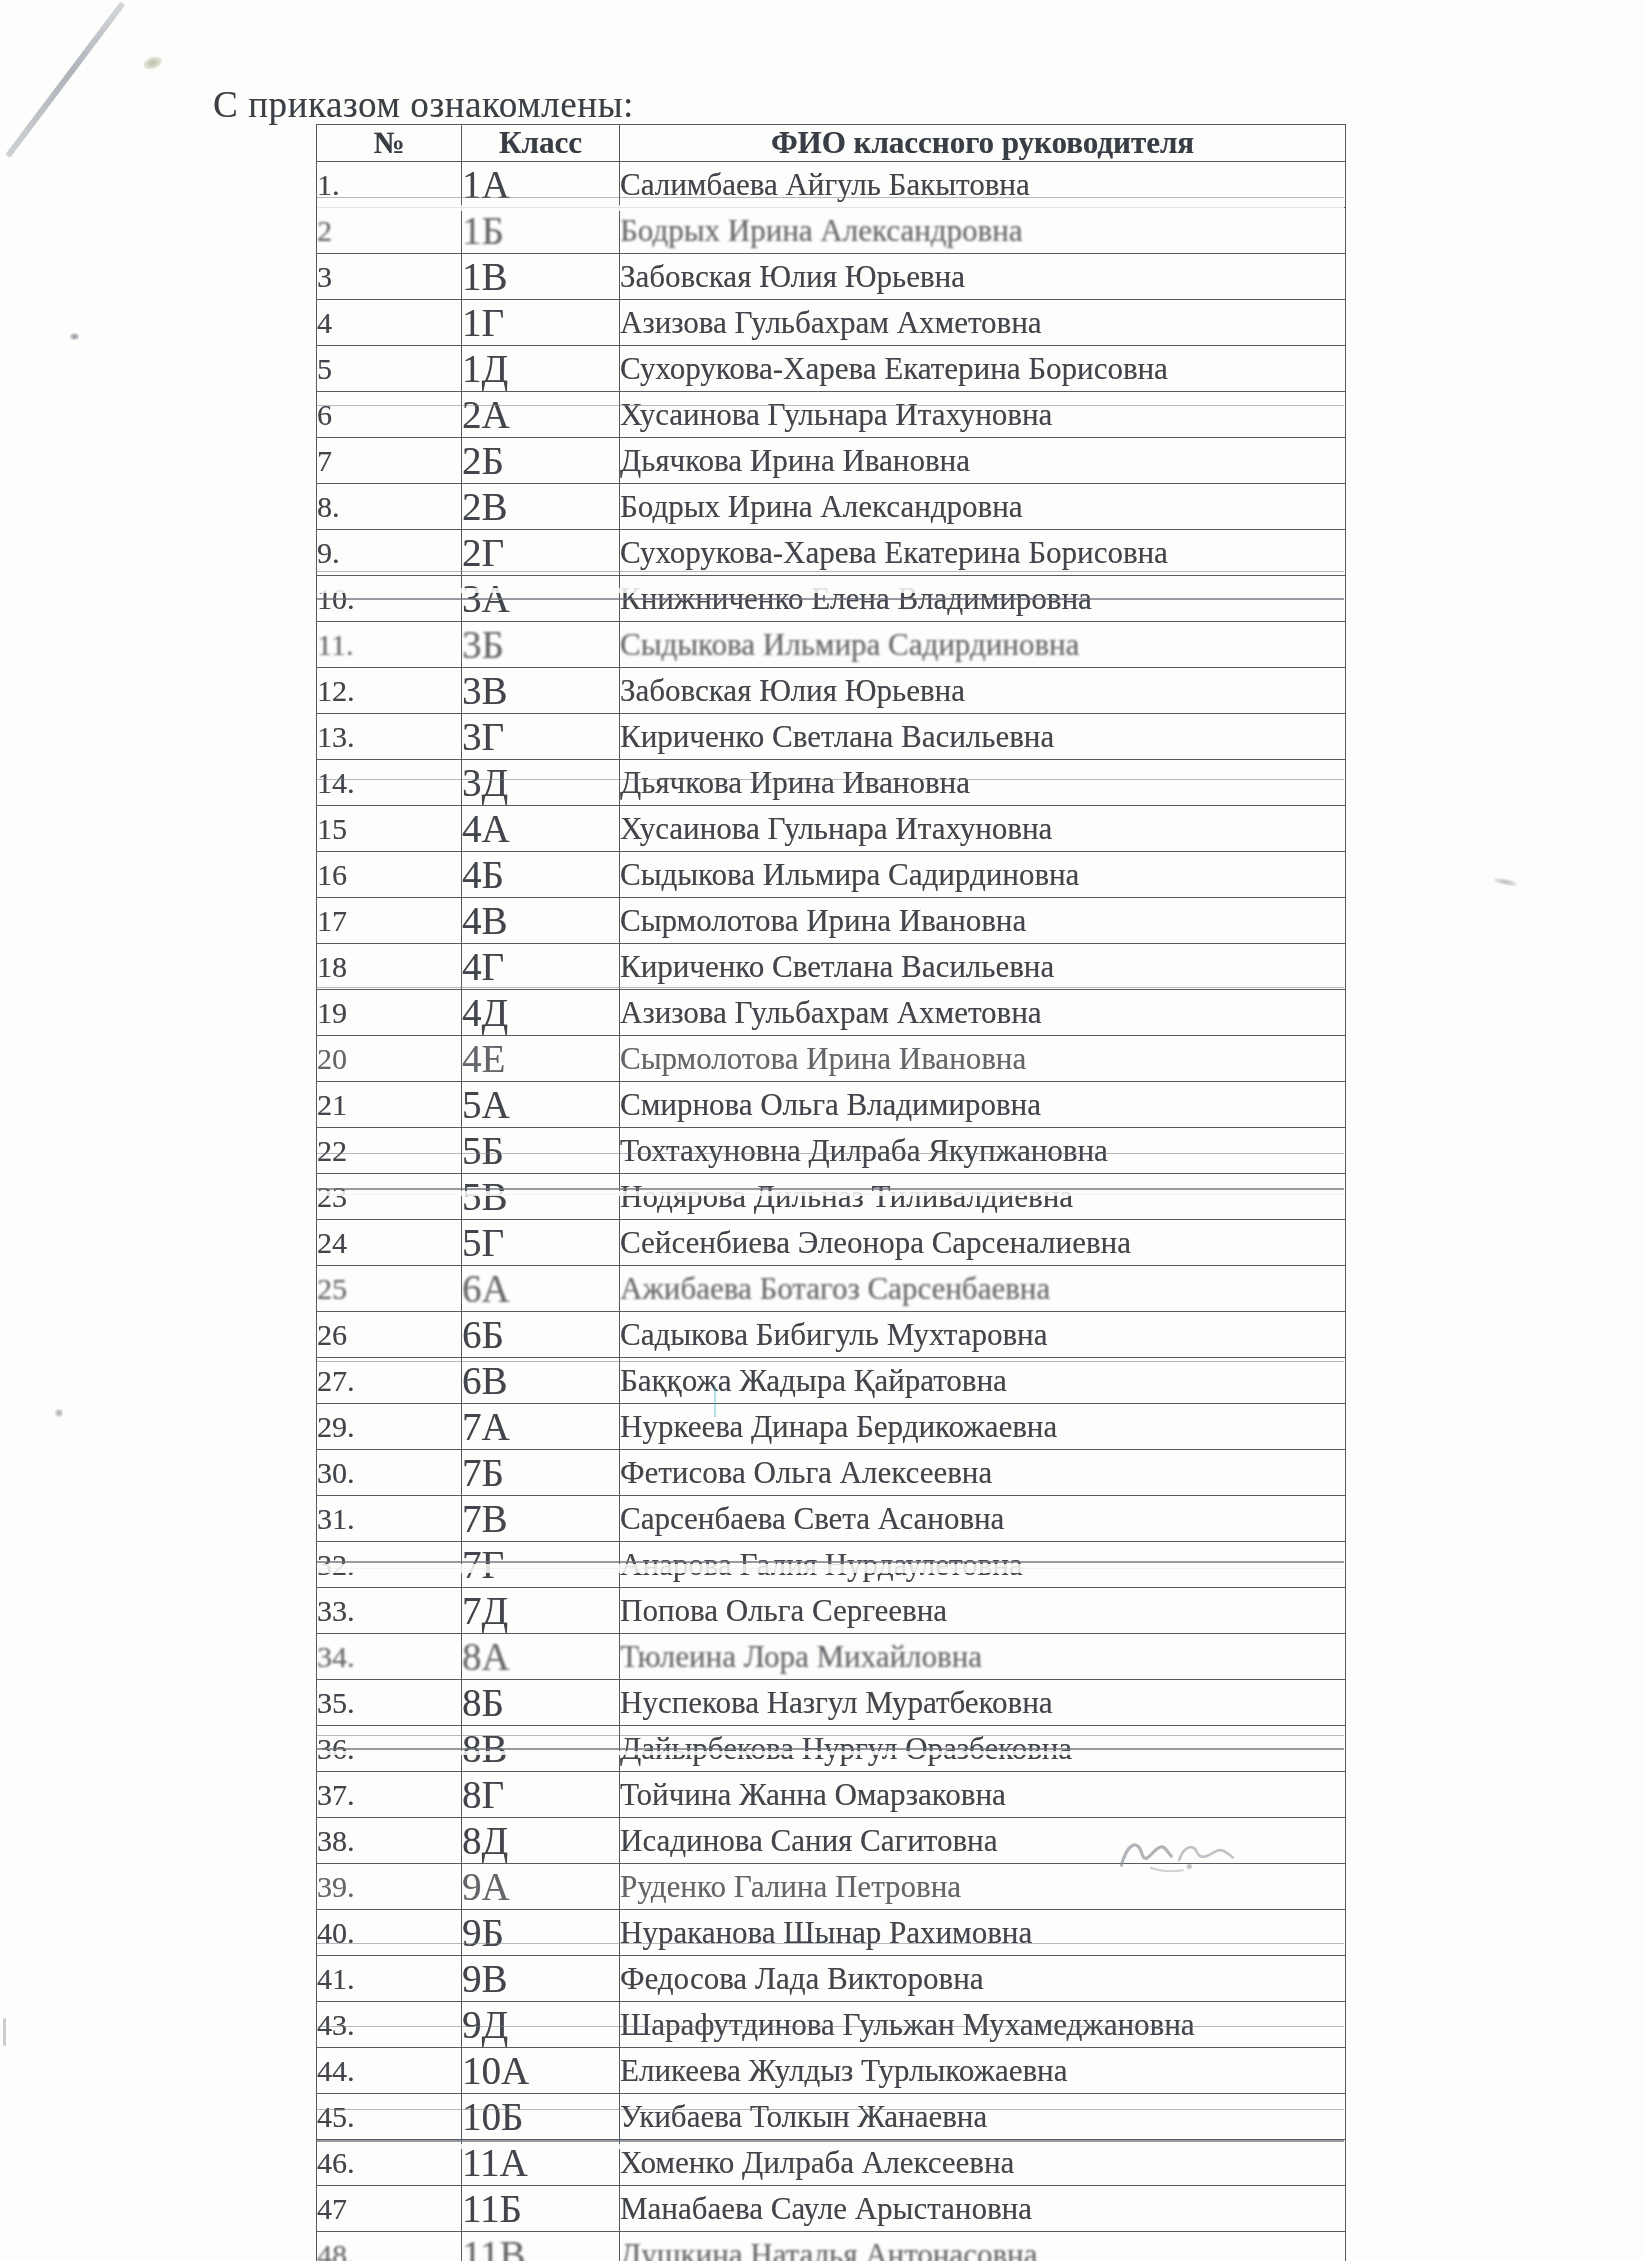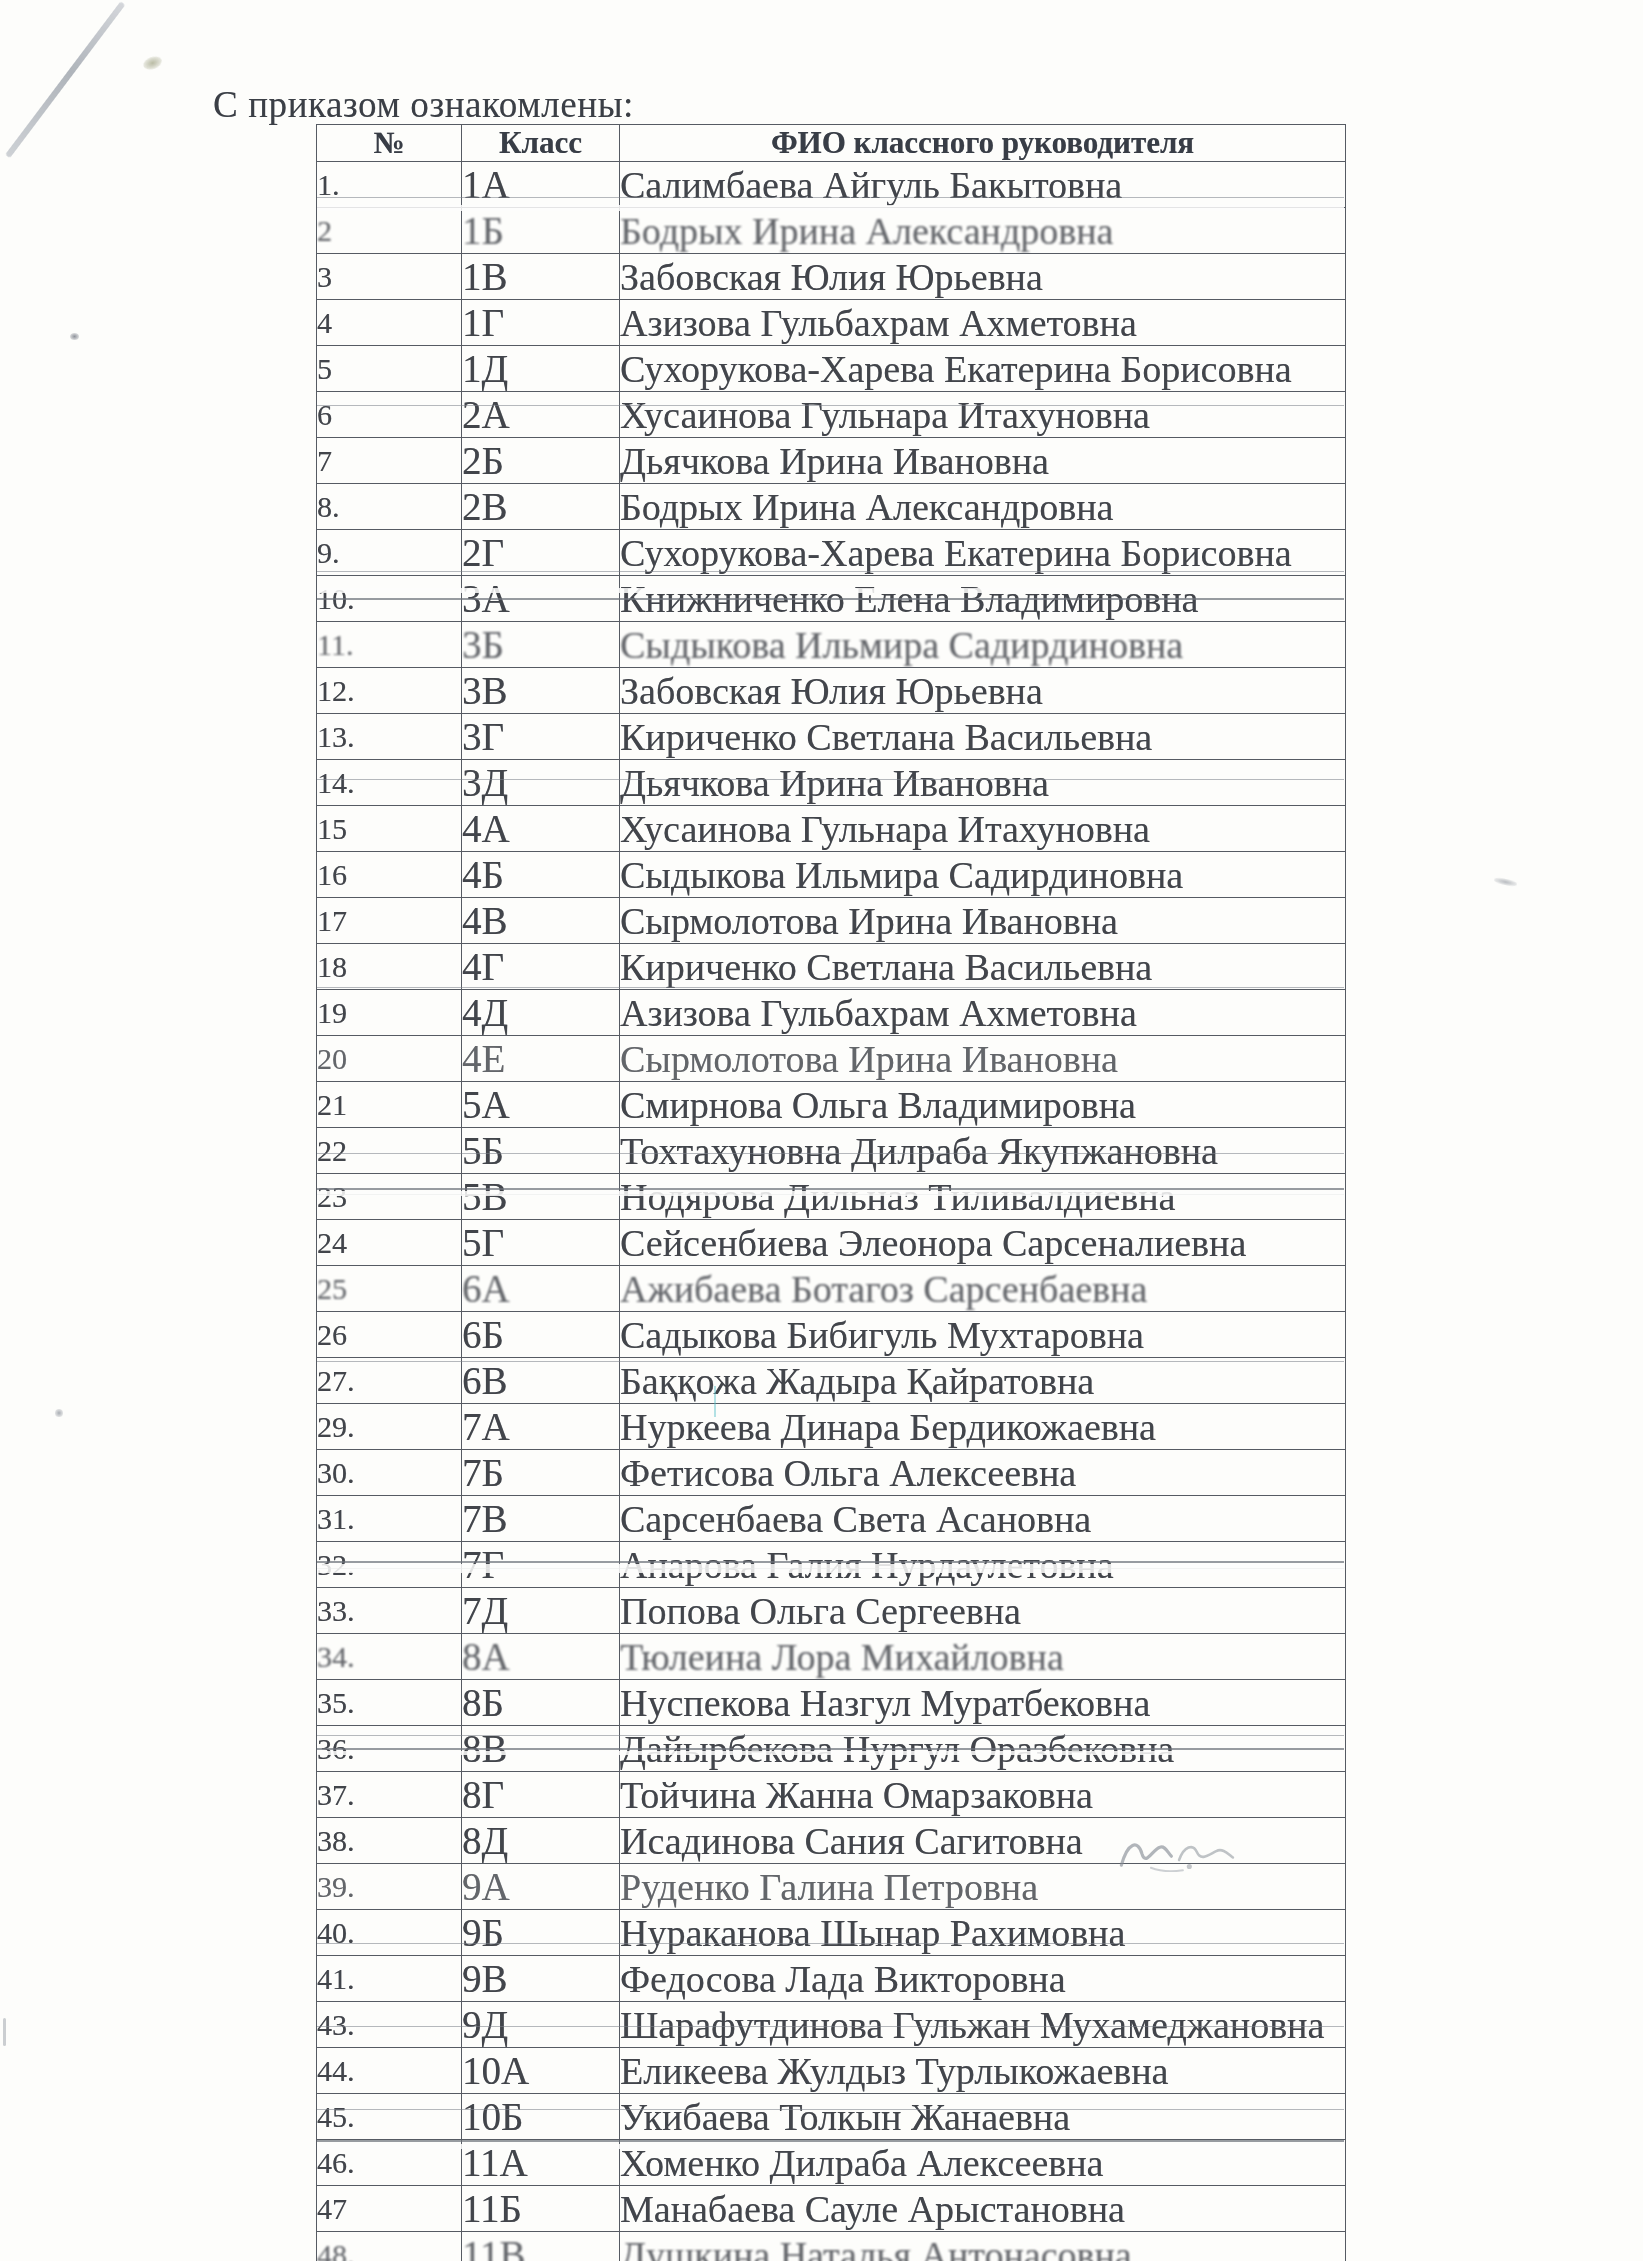--- a/index.html
+++ b/index.html
@@ -31,21 +31,21 @@
     overflow:hidden;white-space:nowrap;
   }
   thead th{
     height:34px;font-size:31px;font-weight:bold;color:#383d46;
     text-align:center;
     text-shadow:0.3px 0.3px 0.5px rgba(56,61,70,.5);
   }
   tbody td{height:40px;}
   td.num{font-size:30px;padding-left:15.5px;}
   td.cls{font-size:39px;padding-left:19.3px;}
-  td.name{font-size:38px;padding-left:14px;margin-top:32px;}
+  td.name{font-size:31px;padding-left:14px;margin-top:32px;}
   tbody .t{
     display:inline-block;
     text-shadow:0.2px 0.2px 0.5px rgba(62,66,74,.5);
   }
   
   tr.grp td{border-top:1.9px solid #51565e;}
 
   
   .fold{
     position:absolute;left:120px;top:2.6px;width:5.8px;height:192px;

